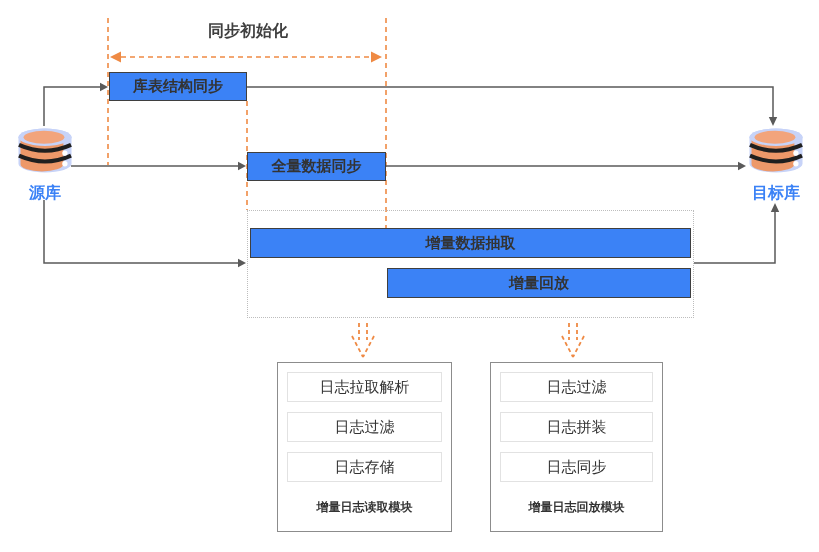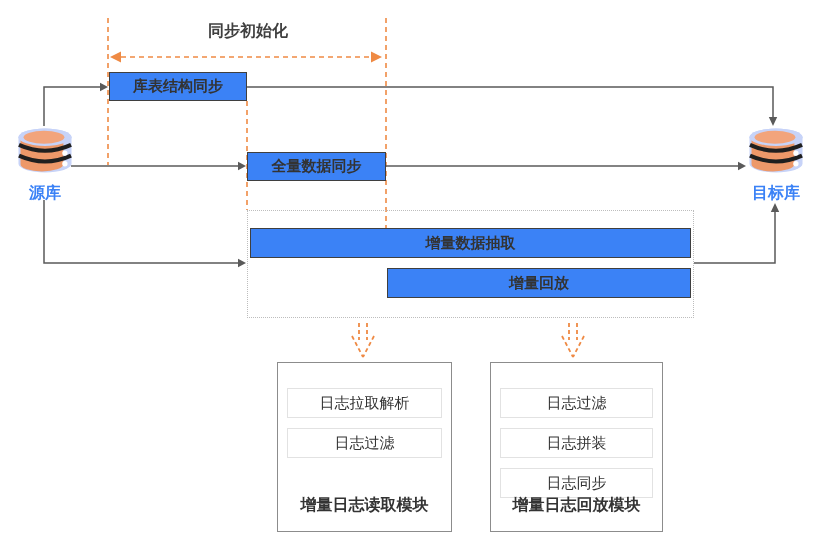--- a/index.html
+++ b/index.html
@@ -20,29 +20,29 @@
   .dotted-box{
     position:absolute;z-index:2;border:1.5px dotted #bdbdbd;box-sizing:border-box;background:transparent;
   }
   .db-group{
     position:absolute;z-index:3;display:flex;flex-direction:column;align-items:center;width:62px;
   }
   .db-label{margin-top:7px;font-size:16px;font-weight:700;color:#3b82f6;white-space:nowrap;}
   .module{
     position:absolute;z-index:2;border:1.5px solid #8c8c8c;box-sizing:border-box;background:#ffffff;
   }
-  .module .steps{position:absolute;left:9px;right:9px;top:9px;margin-top:16px;}
+  .module .steps{position:absolute;left:9px;right:9px;top:9px;}
   .step{
     height:30px;margin-bottom:10px;background:#ffffff;border:1px solid #e2e2e2;
     display:flex;align-items:center;justify-content:center;
     font-size:15px;font-weight:500;color:#333333;box-sizing:border-box;white-space:nowrap;
   }
   .module-title{
     position:absolute;left:0;right:0;bottom:15px;text-align:center;
-    font-size:16px;font-weight:700;color:#333333;white-space:nowrap;
+    font-size:12px;font-weight:700;color:#333333;white-space:nowrap;
   }
 </style>
 </head>
 <body>
 
 <div class="canvas">
 
   <svg class="layer" width="819" height="552" viewBox="0 0 819 552">
 
     <path d="M108 18 V165" stroke="#EF8A44" stroke-width="1.6" stroke-dasharray="5 4" fill="none"></path>
@@ -119,20 +119,21 @@
   <div class="node" style="left:247px;top:152px;width:139px;height:29px;">全量数据同步</div>
 
   <div class="dotted-box" style="left:247px;top:210px;width:447px;height:108px;"></div>
   <div class="node" style="left:250px;top:228px;width:441px;height:30px;">增量数据抽取</div>
   <div class="node" style="left:387px;top:268px;width:304px;height:30px;">增量回放</div>
 
   <div class="module" style="left:277px;top:362px;width:175px;height:170px;">
     <div class="steps">
       <div class="step">日志拉取解析</div>
       <div class="step">日志过滤</div>
+      <div class="step">日志存储</div>
     </div>
     <div class="module-title">增量日志读取模块</div>
   </div>
 
   <div class="module" style="left:490px;top:362px;width:173px;height:170px;">
     <div class="steps">
       <div class="step">日志过滤</div>
       <div class="step">日志拼装</div>
       <div class="step">日志同步</div>
     </div>

